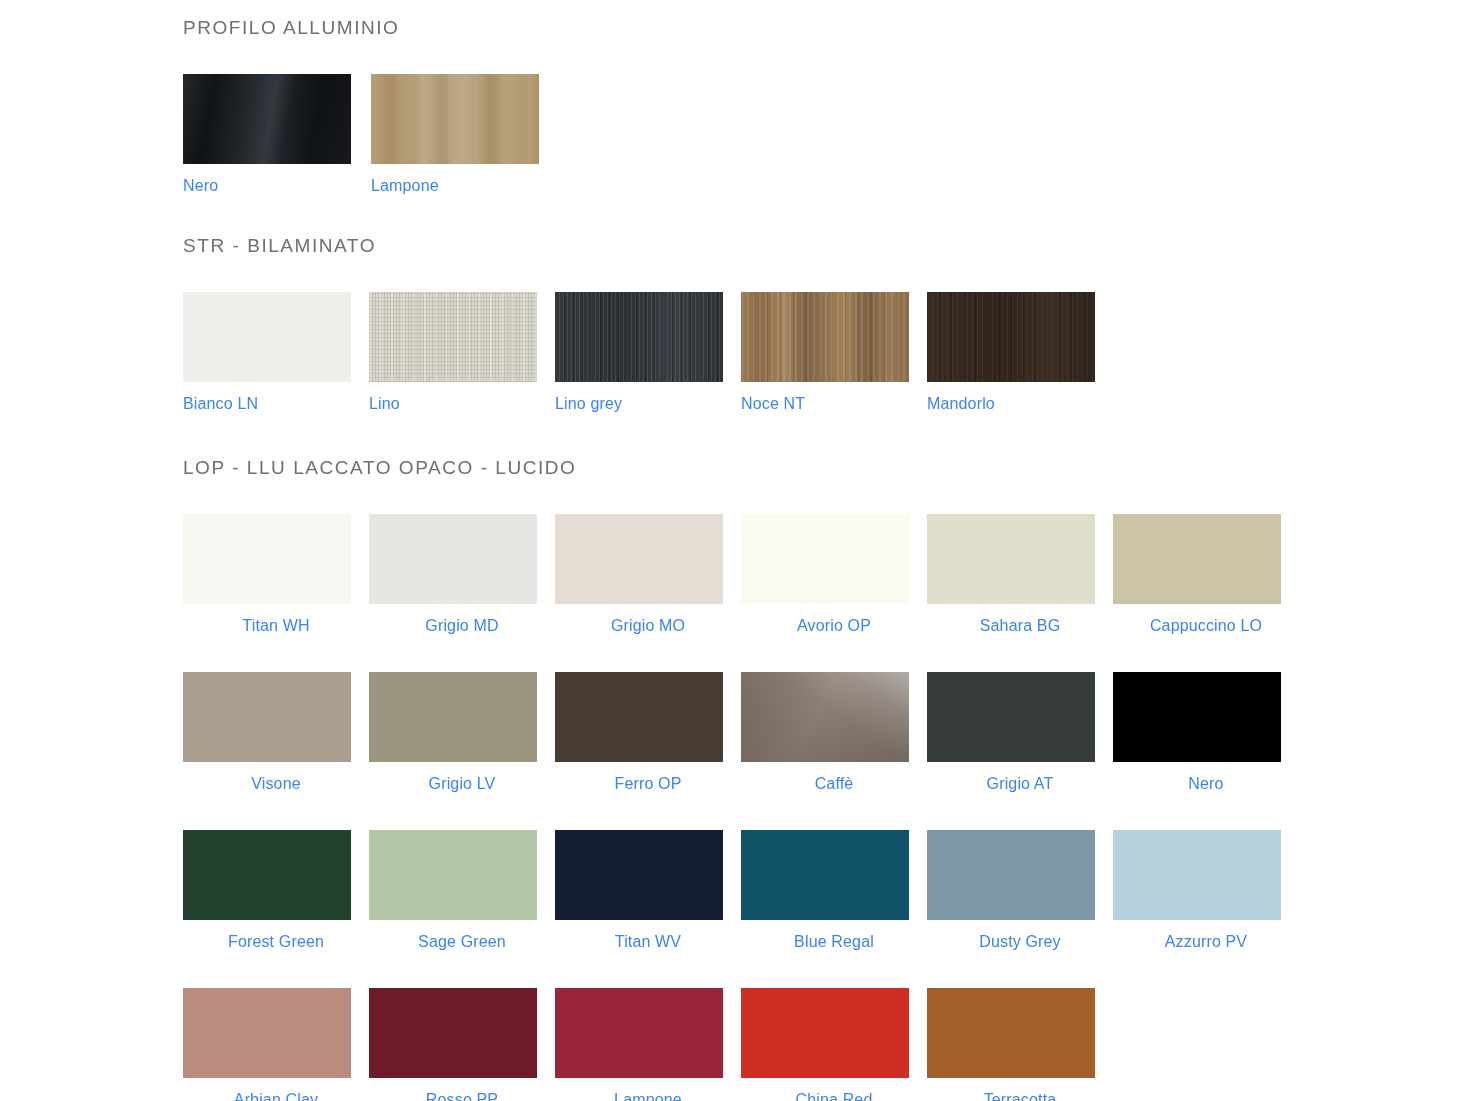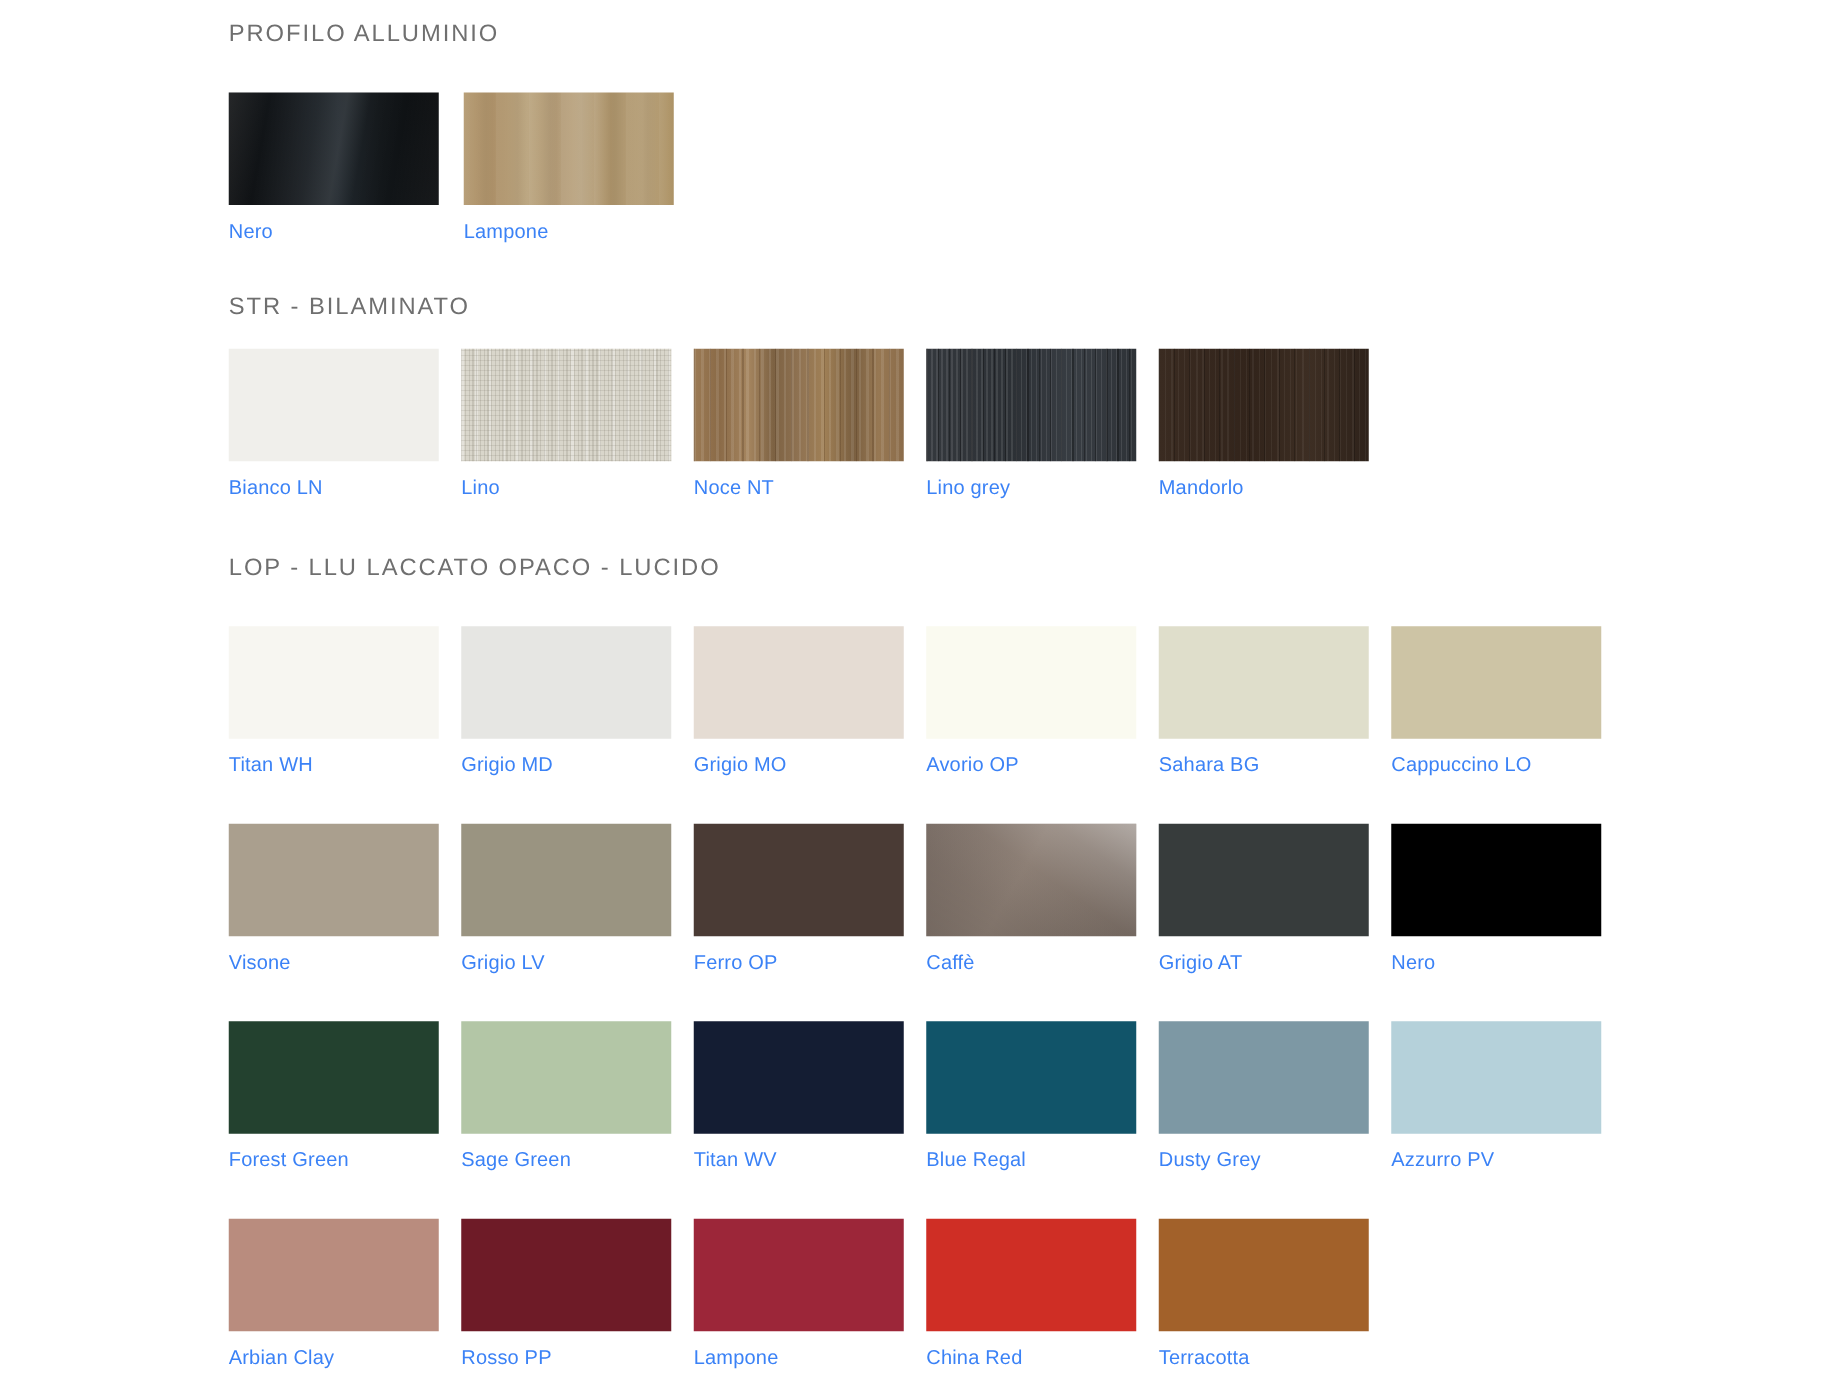--- a/index.html
+++ b/index.html
@@ -80,21 +80,21 @@
         rgba(255,255,255,0.00) 9px,
         rgba(0,0,0,0.03) 17px,
         rgba(255,255,255,0.00) 26px),
       linear-gradient(90deg,
         #b59b73 0%, #ad9169 14%, #bda883 30%, #b29a76 44%,
         #c2ae8d 56%, #ab9269 70%, #b9a37d 85%, #ae9467 100%);
   }
 
   
   .sec-str { margin-top: 42px; }
-  .sec-str .grid { margin-top: 23px; }
+  .sec-str .grid { margin-top: 36px; }
 
   .str-bianco { background: #f0efeb; }
   .str-lino {
     background:
       repeating-linear-gradient(90deg,
         rgba(120,115,100,0.20) 0px, rgba(120,115,100,0.20) 1px,
         rgba(255,255,255,0.00) 1px, rgba(255,255,255,0.00) 3px),
       repeating-linear-gradient(0deg,
         rgba(105,100,85,0.14) 0px, rgba(105,100,85,0.14) 1px,
         rgba(255,255,255,0.00) 1px, rgba(255,255,255,0.00) 4px),
@@ -132,21 +132,21 @@
         rgba(0,0,0,0.00) 1px, rgba(0,0,0,0.00) 5px),
       repeating-linear-gradient(90deg,
         rgba(0,0,0,0.22) 0px, rgba(0,0,0,0.22) 1px,
         rgba(0,0,0,0.00) 1px, rgba(0,0,0,0.00) 12px),
       linear-gradient(90deg, #3a2b21 0%, #32241b 45%, #3d2e23 72%, #2e221a 100%);
   }
 
   
   .sec-lop { margin-top: 46px; }
   .sec-lop .grid { margin-top: 36px; }
-  .sec-lop .cell { margin-bottom: 38px; }
+  .sec-lop .cell { margin-bottom: 38px; text-align: center; }
 
   .metal-caffe {
     background:
       linear-gradient(215deg,
         rgba(255,255,255,0.42) 0%,
         rgba(255,255,255,0.18) 22%,
         rgba(255,255,255,0.02) 45%,
         rgba(0,0,0,0.06) 70%,
         rgba(0,0,0,0.12) 100%),
       linear-gradient(120deg, #7d7068 0%, #8b7d73 45%, #6f635b 100%);
@@ -176,26 +176,26 @@
     <div class="grid">
       <div class="cell">
         <div class="swatch str-bianco"></div>
         <div class="label">Bianco LN</div>
       </div>
       <div class="cell">
         <div class="swatch str-lino"></div>
         <div class="label">Lino</div>
       </div>
       <div class="cell">
+        <div class="swatch str-linogrey"></div>
+        <div class="label">Lino grey</div>
+      </div>
+      <div class="cell">
         <div class="swatch str-noce"></div>
         <div class="label">Noce NT</div>
-      </div>
-      <div class="cell">
-        <div class="swatch str-linogrey"></div>
-        <div class="label">Lino grey</div>
       </div>
       <div class="cell">
         <div class="swatch str-mandorlo"></div>
         <div class="label">Mandorlo</div>
       </div>
     </div>
   </div>
 
   <div class="section sec-lop">
     <div class="section-title">LOP - LLU LACCATO OPACO - LUCIDO</div>

